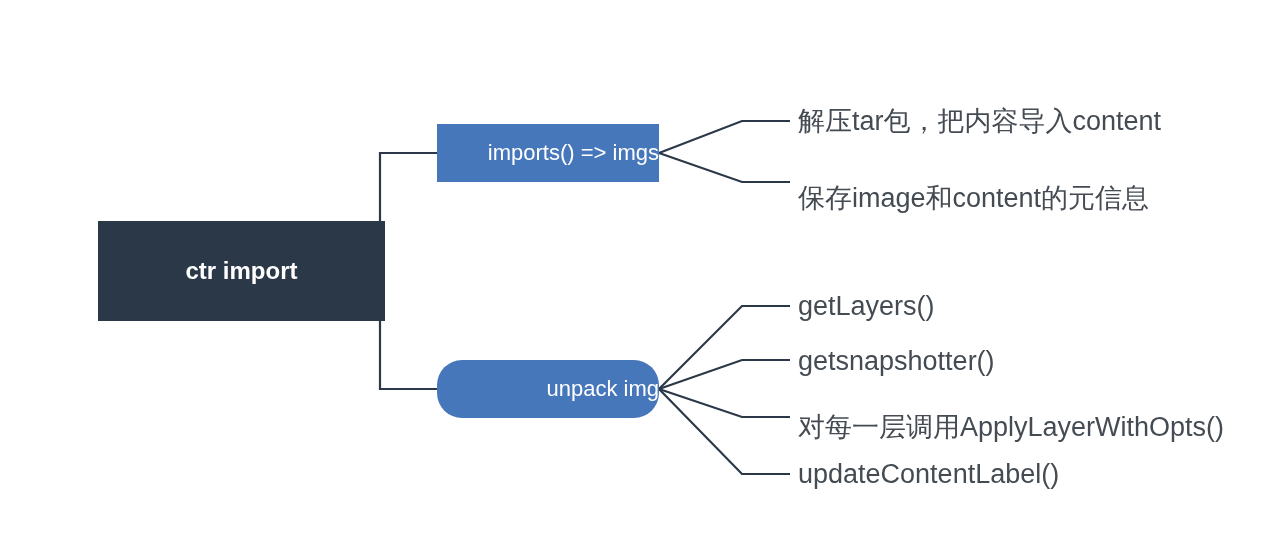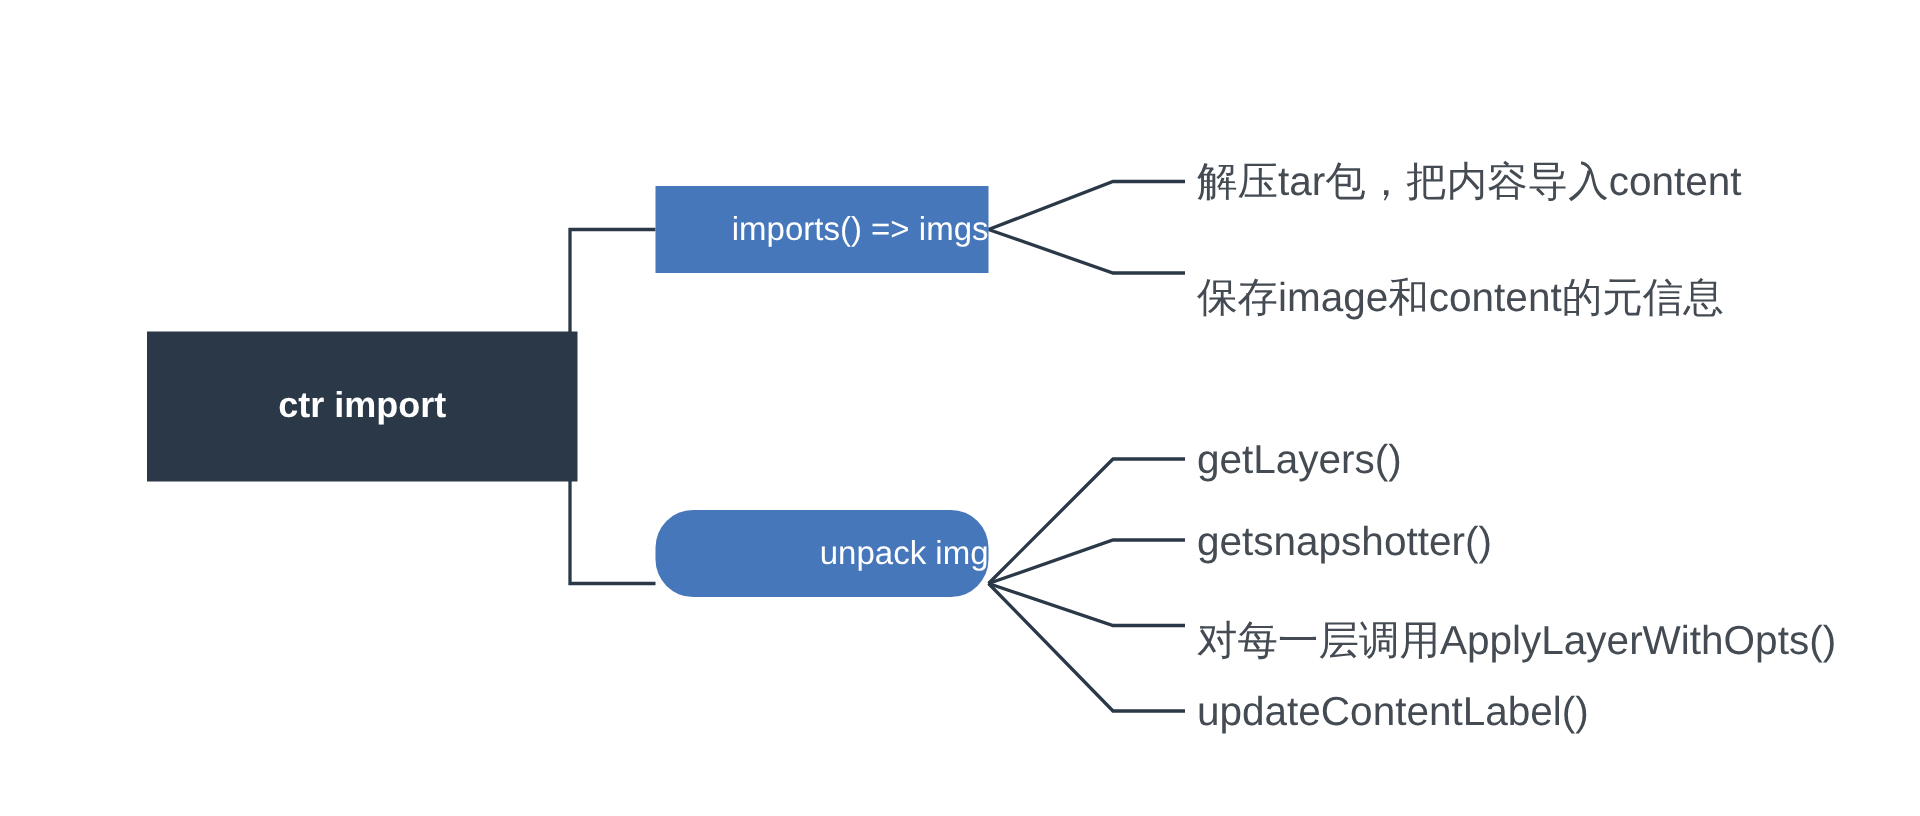--- a/index.html
+++ b/index.html
@@ -33,21 +33,21 @@
   .mid-box {
     width: 222px;
     height: 58px;
     background: #4777bb;
     color: #ffffff;
     font-size: 22px;
     font-weight: 400;
     justify-content: flex-end;
   }
   .mid-top { left: 437px; top: 124px; }
-  .mid-bot { left: 437px; top: 340px; border-radius: 25px; }
+  .mid-bot { left: 437px; top: 360px; border-radius: 25px; }
   .leaf {
     position: absolute;
     left: 798px;
     color: #444b52;
     font-size: 27px;
     line-height: 24px;
     white-space: nowrap;
   }
   svg.lines {
     position: absolute;

